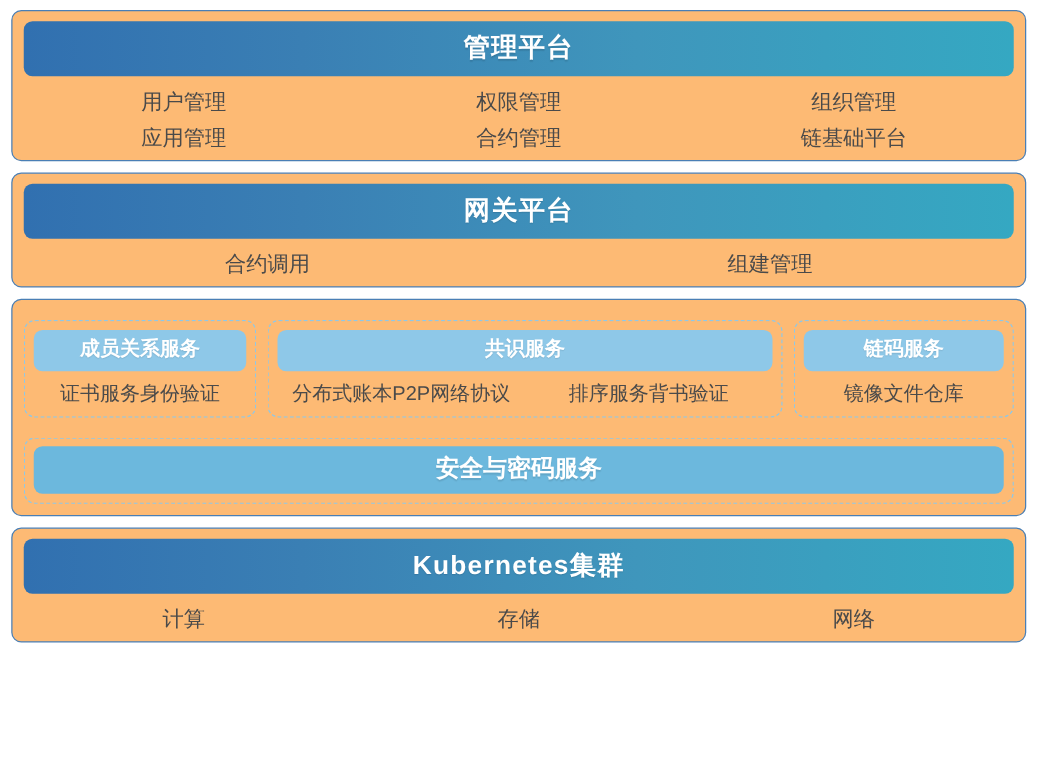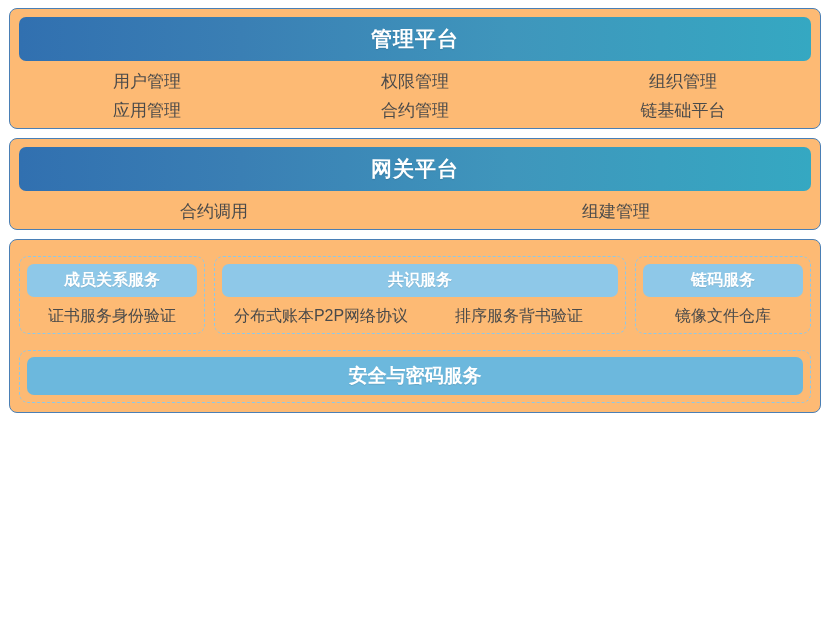--- a/index.html
+++ b/index.html
@@ -210,14 +210,22 @@
 
       </div>
 
       <div class="security-wrap">
         <div class="security-bar">安全与密码服务</div>
       </div>
 
     </div>
   </div>
 
+  <div class="layer-card">
+    <div class="layer-title grad">Kubernetes集群</div>
+    <div class="item-row">
+      <div class="cell">计算</div>
+      <div class="cell">存储</div>
+      <div class="cell">网络</div>
+    </div>
+  </div>
 
 </div>
 
 </body></html>

